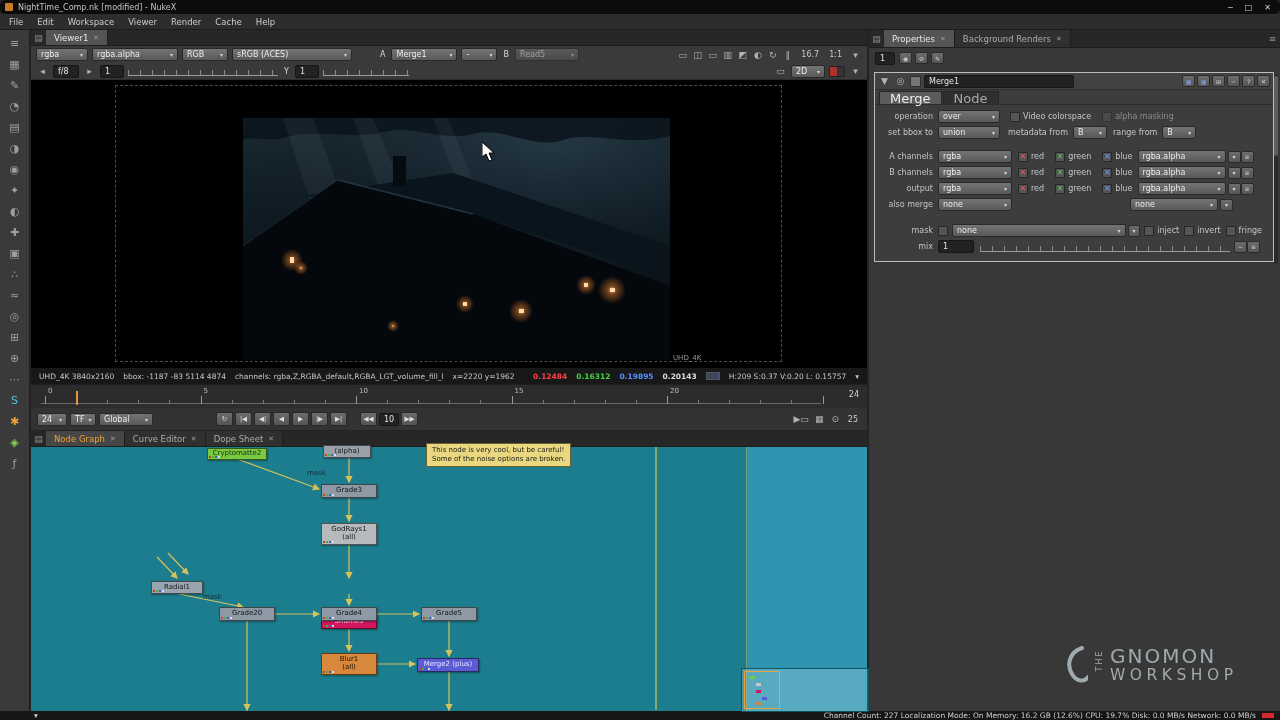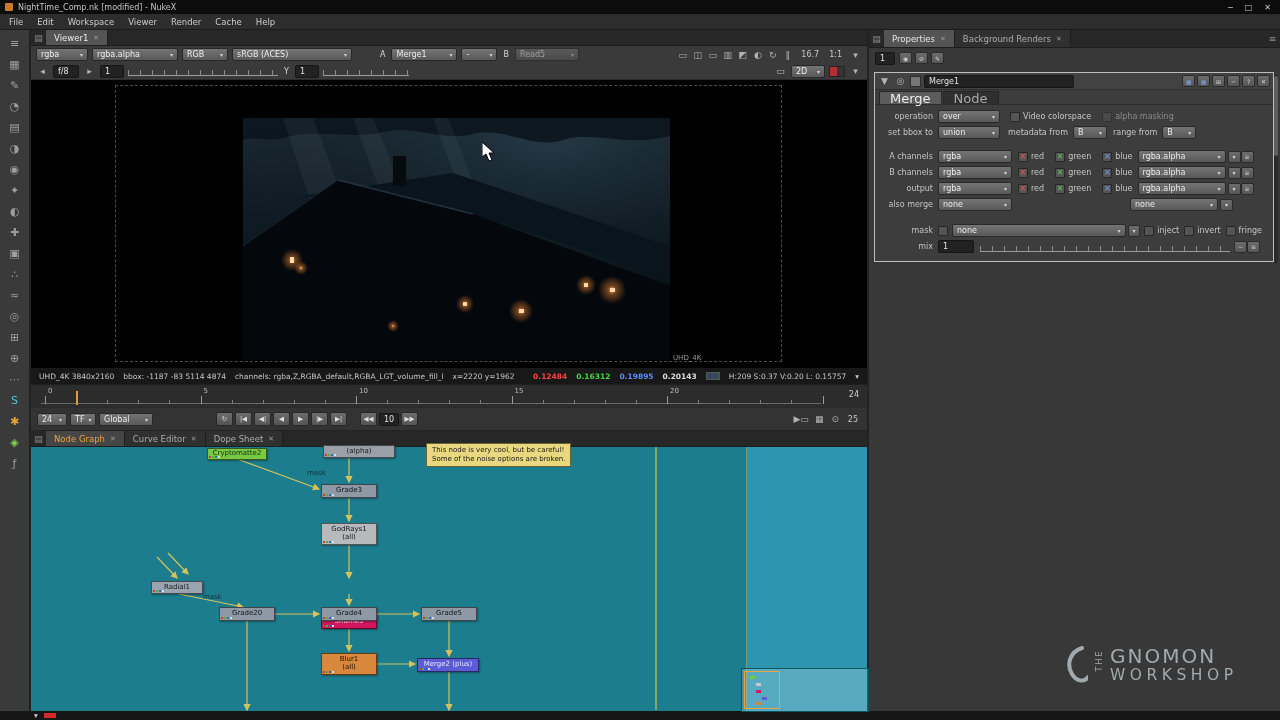--- a/index.html
+++ b/index.html
@@ -1,21 +1,21 @@
 <!DOCTYPE html>
 <html><head>
 <meta charset="utf-8">
 <style>
 *{margin:0;padding:0;box-sizing:border-box;}
 html,body{width:1280px;height:720px;overflow:hidden;}
 body{background:#232323;font-family:"DejaVu Sans","Liberation Sans",sans-serif;font-size:9px;color:#c8c8c8;position:relative;}
 .abs{position:absolute;}
 .row{display:flex;align-items:center;}
 
-#titlebar{left:0;top:0;width:1280px;height:14px;background:#0c0c0c;display:flex;align-items:center;gap:5px;padding:0 5px;font-size:8px;color:#c4c4c4;}
+#titlebar{left:0;top:0;width:1280px;height:14px;background:#0c0c0c;display:flex;align-items:center;gap:5px;padding:0 5px;font-size:8px;color:#c4c4c4;border-radius:6px;}
 .appicon{width:8px;height:8px;background:#c77b2a;border-radius:1px;}
 #titlebar .winbtns{margin-left:auto;display:flex;gap:12px;padding-right:4px;font-size:8px;color:#d0d0d0;}
 #menubar{left:0;top:14px;width:1280px;height:16px;background:#2d2d2d;border-bottom:1px solid #1b1b1b;display:flex;align-items:center;padding-left:2px;}
 .mi{padding:0 7px;height:100%;display:flex;align-items:center;font-size:8.5px;color:#cccccc;}
 
 #left-toolbar{left:0;top:30px;width:30px;height:682px;background:#3a3a3a;border-right:1px solid #202020;display:flex;flex-direction:column;align-items:center;padding-top:3px;gap:1px;}
 .tool-icon{width:24px;height:20px;display:flex;align-items:center;justify-content:center;font-size:11px;color:#9e9e9e;}
 
 .tabbar{height:16px;background:#272727;display:flex;align-items:stretch;border-bottom:1px solid #1d1d1d;}
 .tab{display:flex;align-items:center;gap:5px;padding:0 8px;background:#303030;border-right:1px solid #1d1d1d;color:#ababab;font-size:8.5px;white-space:nowrap;}
@@ -418,21 +418,21 @@
     </div>
   <div class="ng-node" style="left: 176px; top: 1px; width: 60px; height: 12px; background: rgb(122, 201, 67); color: rgb(18, 48, 10);">
         <div>Cryptomatte2</div>
         <div class="chips">
           <div class="chip" style="background: rgb(221, 51, 51);"></div>
           <div class="chip" style="background: rgb(51, 187, 51);"></div>
           <div class="chip" style="background: rgb(51, 102, 204);"></div>
           <div class="chip" style="background: rgb(221, 221, 221);"></div>
         </div>
       </div>
-      <div class="ng-node" style="left: 292px; top: -2px; width: 72px; height: 13px; background: rgb(154, 160, 168); color: rgb(22, 24, 27);">
+      <div class="ng-node" style="left: 292px; top: -2px; width: 48px; height: 13px; background: rgb(154, 160, 168); color: rgb(22, 24, 27);">
         <div>(alpha)</div>
         <div class="chips">
           <div class="chip" style="background: rgb(221, 51, 51);"></div>
           <div class="chip" style="background: rgb(51, 187, 51);"></div>
           <div class="chip" style="background: rgb(51, 102, 204);"></div>
           <div class="chip" style="background: rgb(221, 221, 221);"></div>
         </div>
       </div>
       <div class="ng-node" style="left: 290px; top: 37px; width: 56px; height: 14px; background: rgb(143, 153, 165); color: rgb(16, 20, 24);">
         <div>Grade3</div>
@@ -706,14 +706,15 @@
   </svg>
   <div id="wm-the">THE</div>
   <div>
     <div id="wm-g">GNOMON</div>
     <div id="wm-w">WORKSHOP</div>
   </div>
 </div>
 
 <div id="statusbar" class="abs">
   <span style="margin-left:30px">▾</span>
+  <span class="st">Channel Count: 227  Localization Mode: On  Memory: 16.2 GB (12.6%)  CPU: 19.7%  Disk: 0.0 MB/s  Network: 0.0 MB/s</span>
   <span class="redblock"></span>
 </div>
 
 </body></html>

